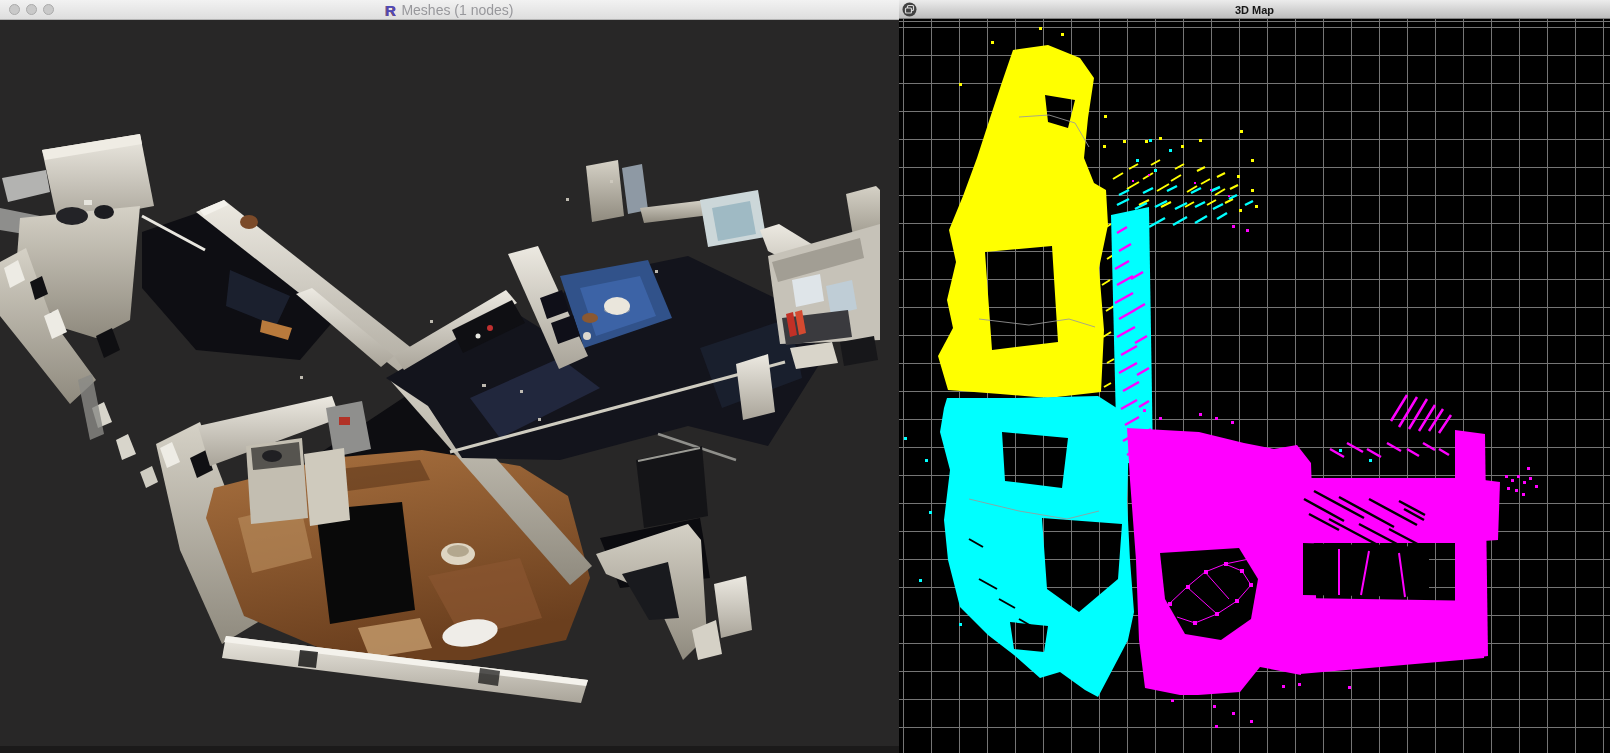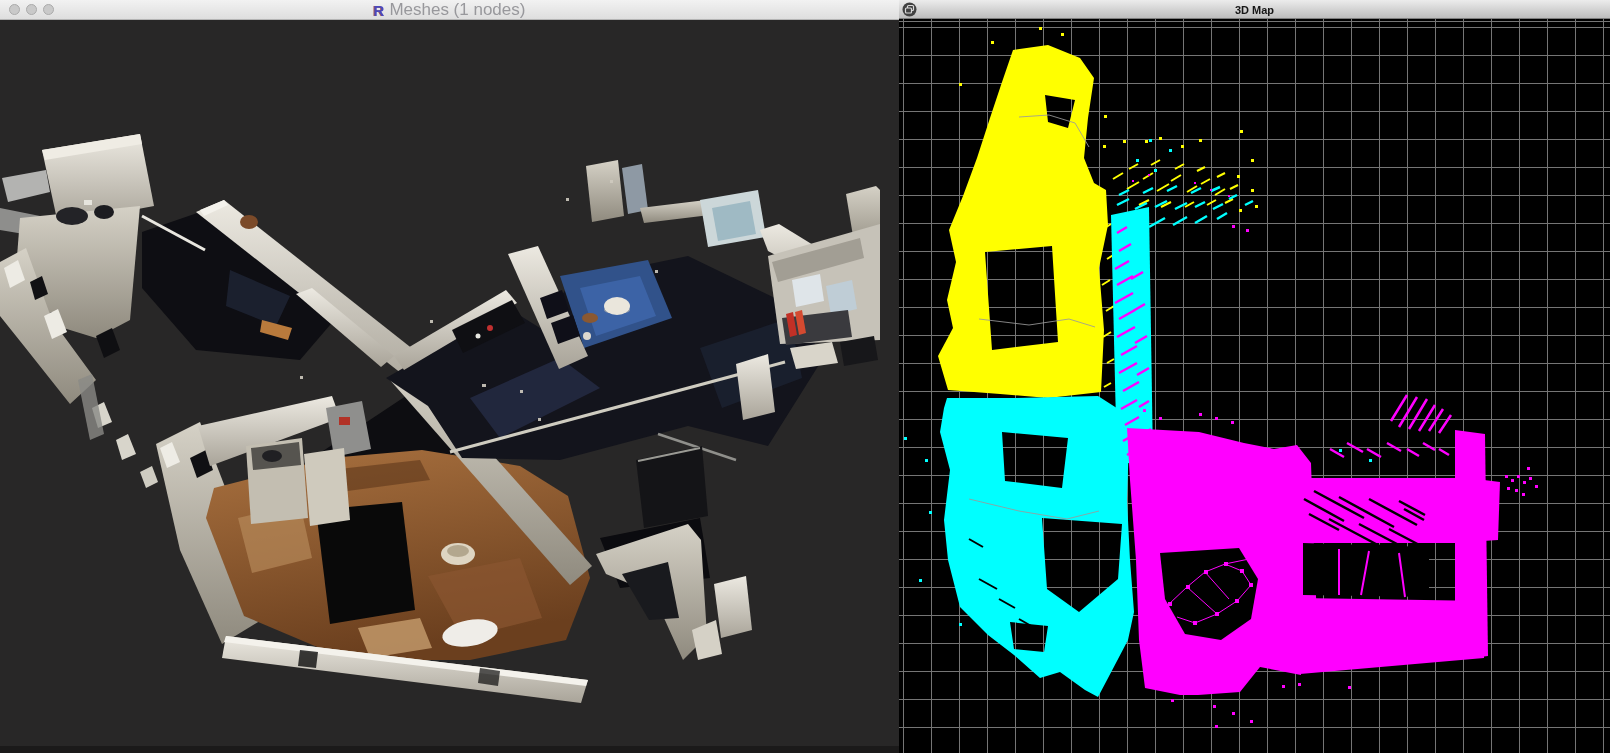--- a/index.html
+++ b/index.html
@@ -8,21 +8,21 @@
 
   
   .window-left{position:absolute;left:0;top:0;width:899px;height:753px;background:#282727;}
   .titlebar-left{position:absolute;left:0;top:0;width:899px;height:20px;
     background:linear-gradient(#f2f2f2,#dedede);border-bottom:1px solid #b4b4b4;box-sizing:border-box;}
   .traffic-lights{position:absolute;left:9px;top:4px;display:flex;gap:6px;}
   .traffic-light{width:11px;height:11px;border-radius:50%;background:#c9c9c9;border:1px solid #ababab;box-sizing:border-box;}
   .lw-title{position:absolute;left:0;top:0;width:100%;height:20px;display:flex;align-items:center;
     justify-content:center;gap:5px;}
   .lw-logo{font-weight:800;font-size:15px;line-height:1;color:#4a49bd;text-shadow:-1px 0 #a05555;}
-  .lw-text{font-size:17px;color:#98989c;}
+  .lw-text{font-size:14px;color:#98989c;}
   .mesh-viewport{position:absolute;left:0;top:20px;width:899px;height:733px;background:#282727;}
 
   
   .window-right{position:absolute;left:899px;top:0;width:711px;height:753px;background:#bef264;}
   .titlebar-right{position:absolute;left:0;top:0;width:711px;height:19px;
     background:linear-gradient(#ececec,#bdbdbd);border-bottom:1px solid #7d7d7d;box-sizing:border-box;}
   .rw-title{position:absolute;left:0;top:0;width:100%;height:19px;display:flex;align-items:center;
     justify-content:center;font-size:11px;font-weight:700;color:#161616;}
   .win-icon{position:absolute;left:3px;top:2px;width:15px;height:15px;}
   .map-viewport{position:absolute;left:0;top:19px;width:711px;height:734px;background:#000;}

